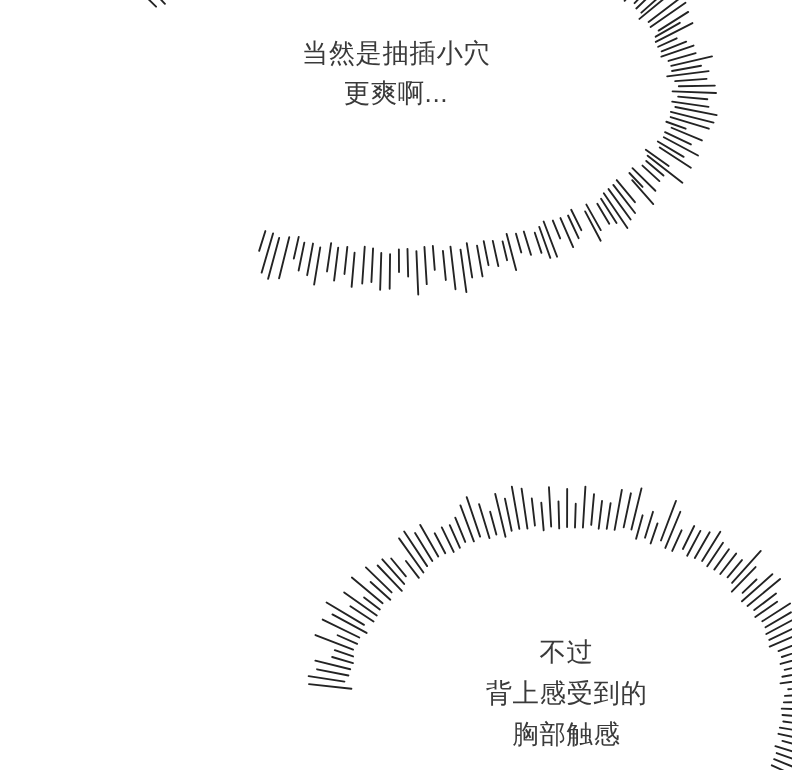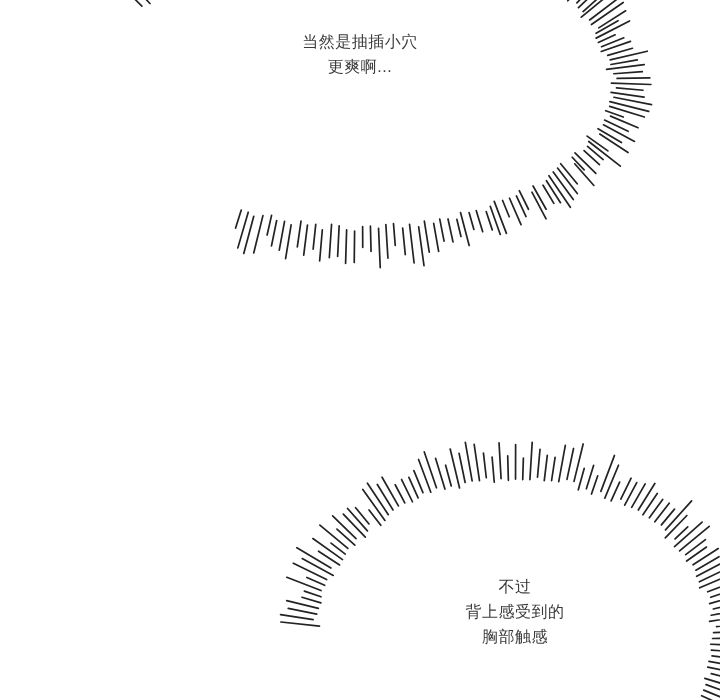--- a/index.html
+++ b/index.html
@@ -32,21 +32,21 @@
     top: 0;
     overflow: visible;
   }
   .bubble-text {
     position: absolute;
     left: 0;
     top: 0;
     width: 100%;
     text-align: center;
     color: #3a3a3a;
-    font-size: 16px;
+    font-size: 24px;
     line-height: 1.55;
     white-space: pre-line;
     letter-spacing: 0.5px;
   }
 
   
   #bubble-1 {
     left: 90px;
     top: -60px;
     width: 540px;

